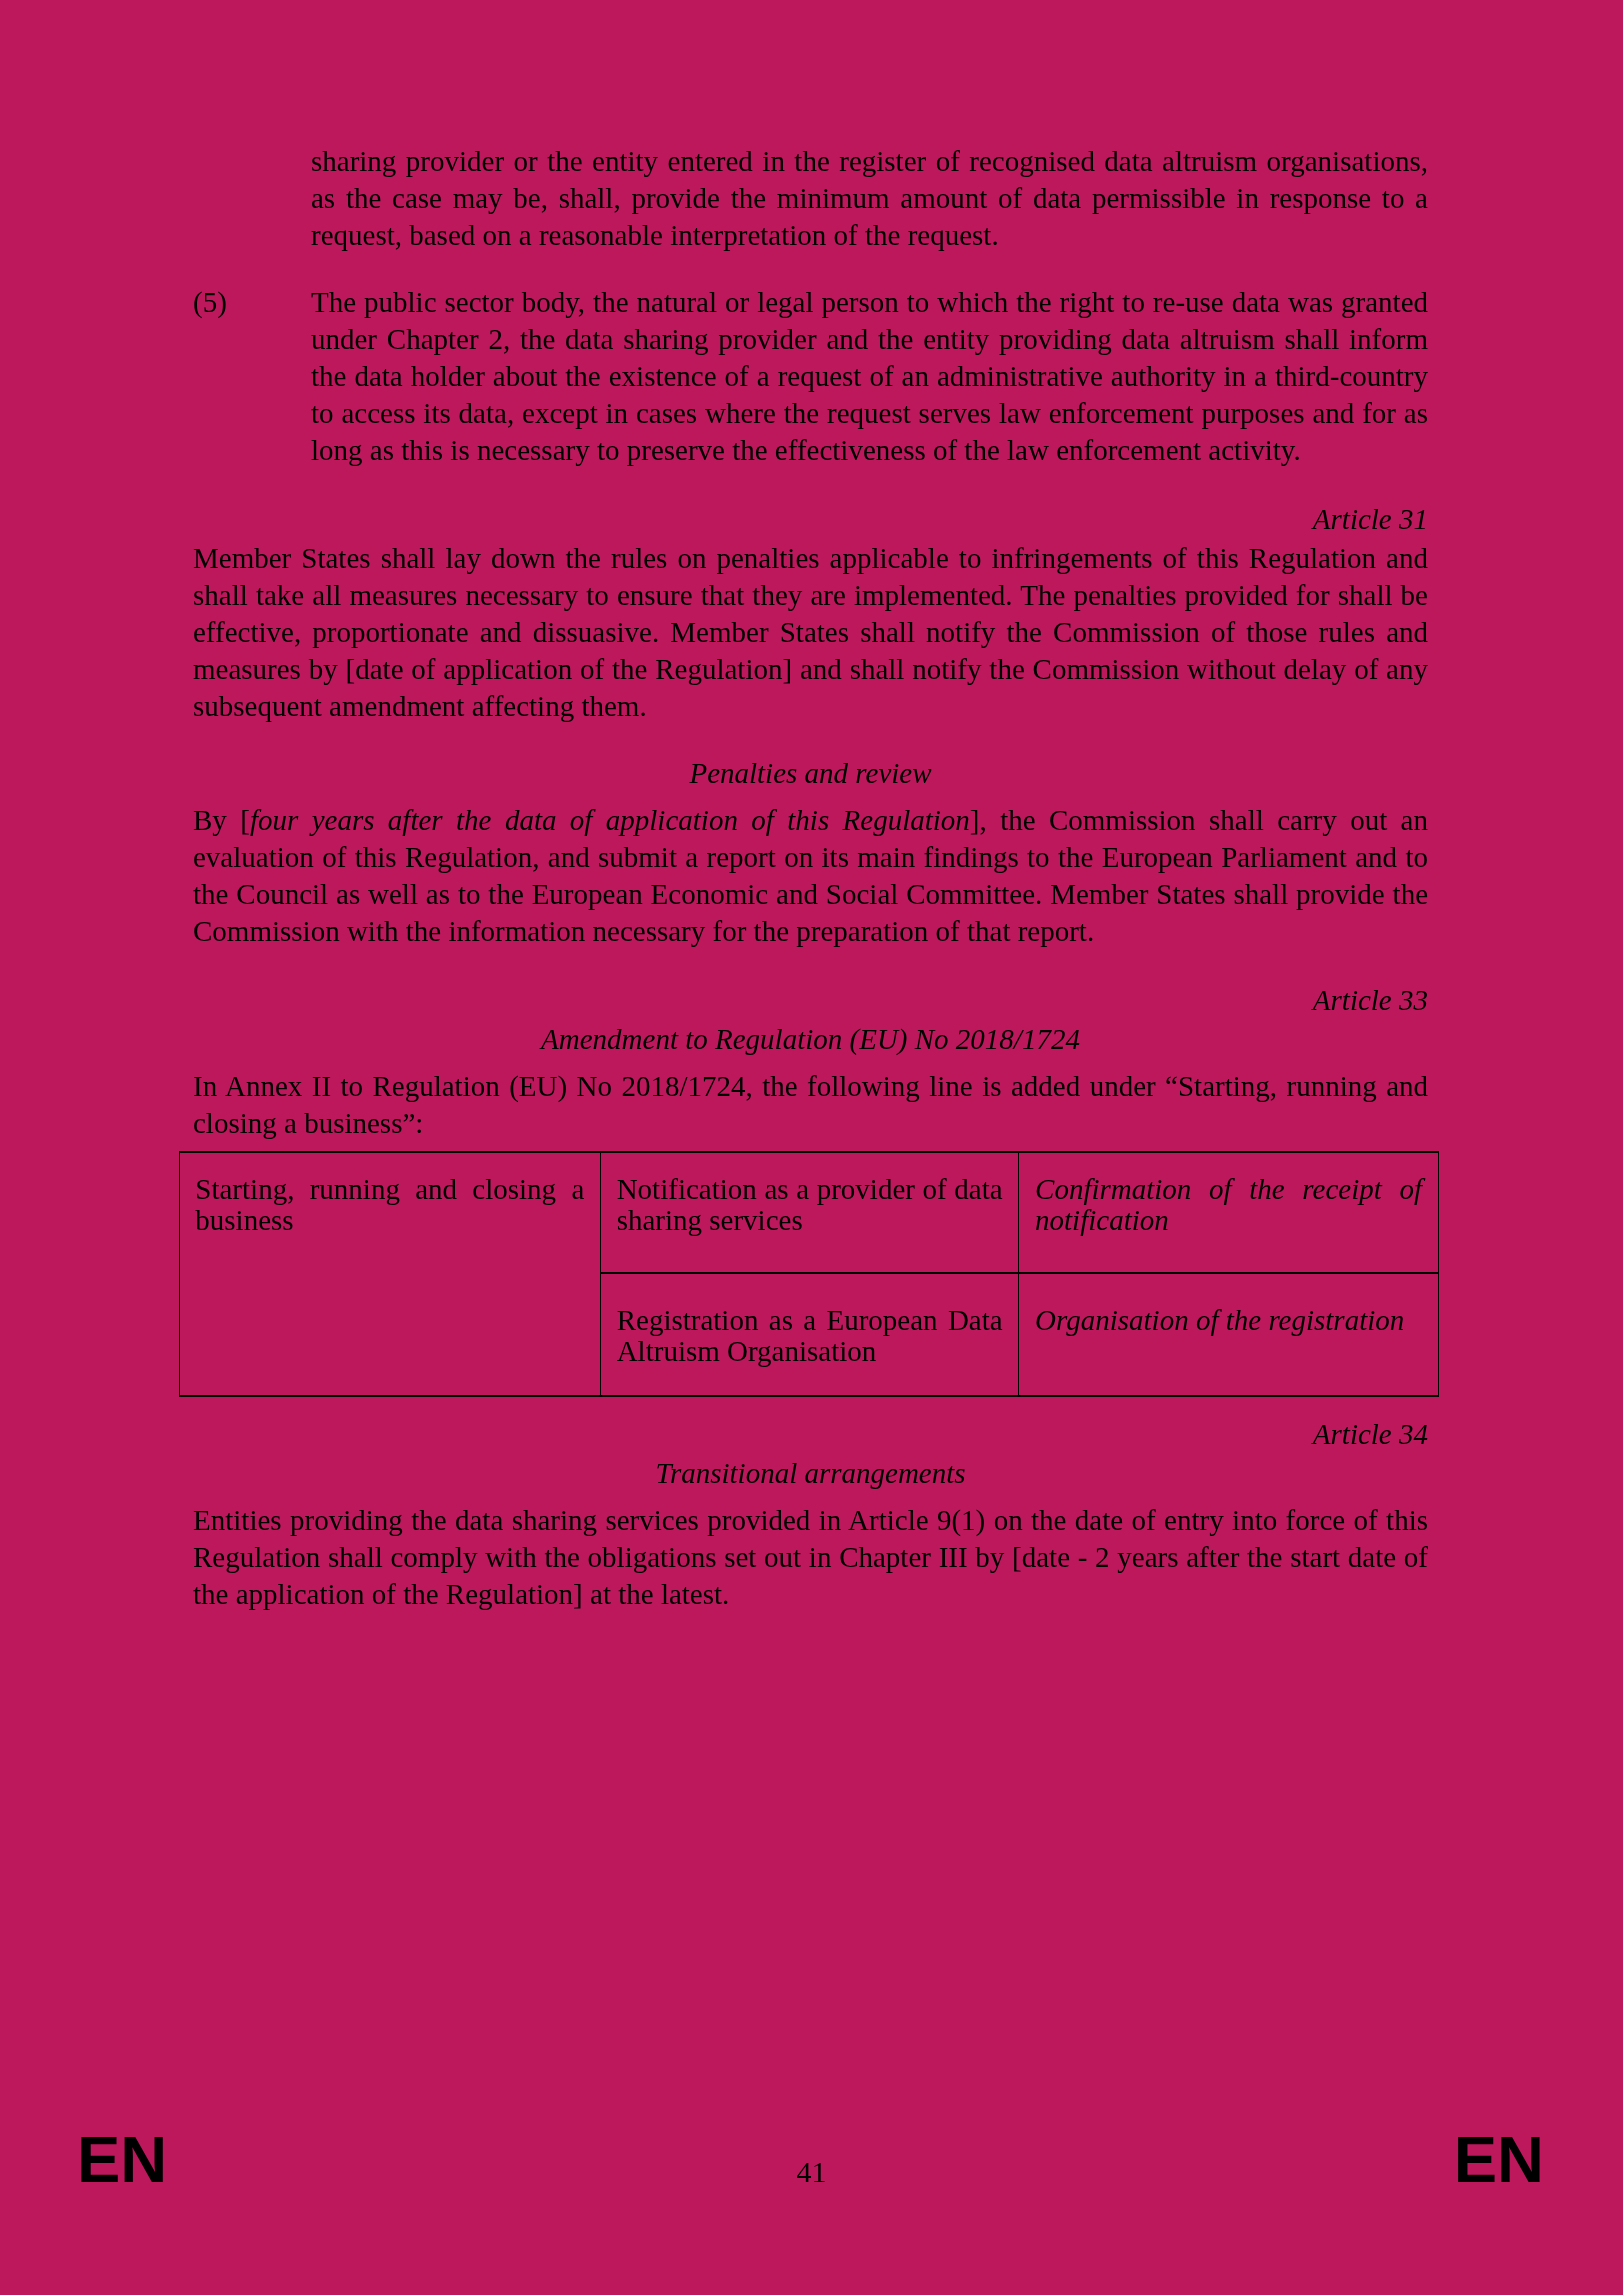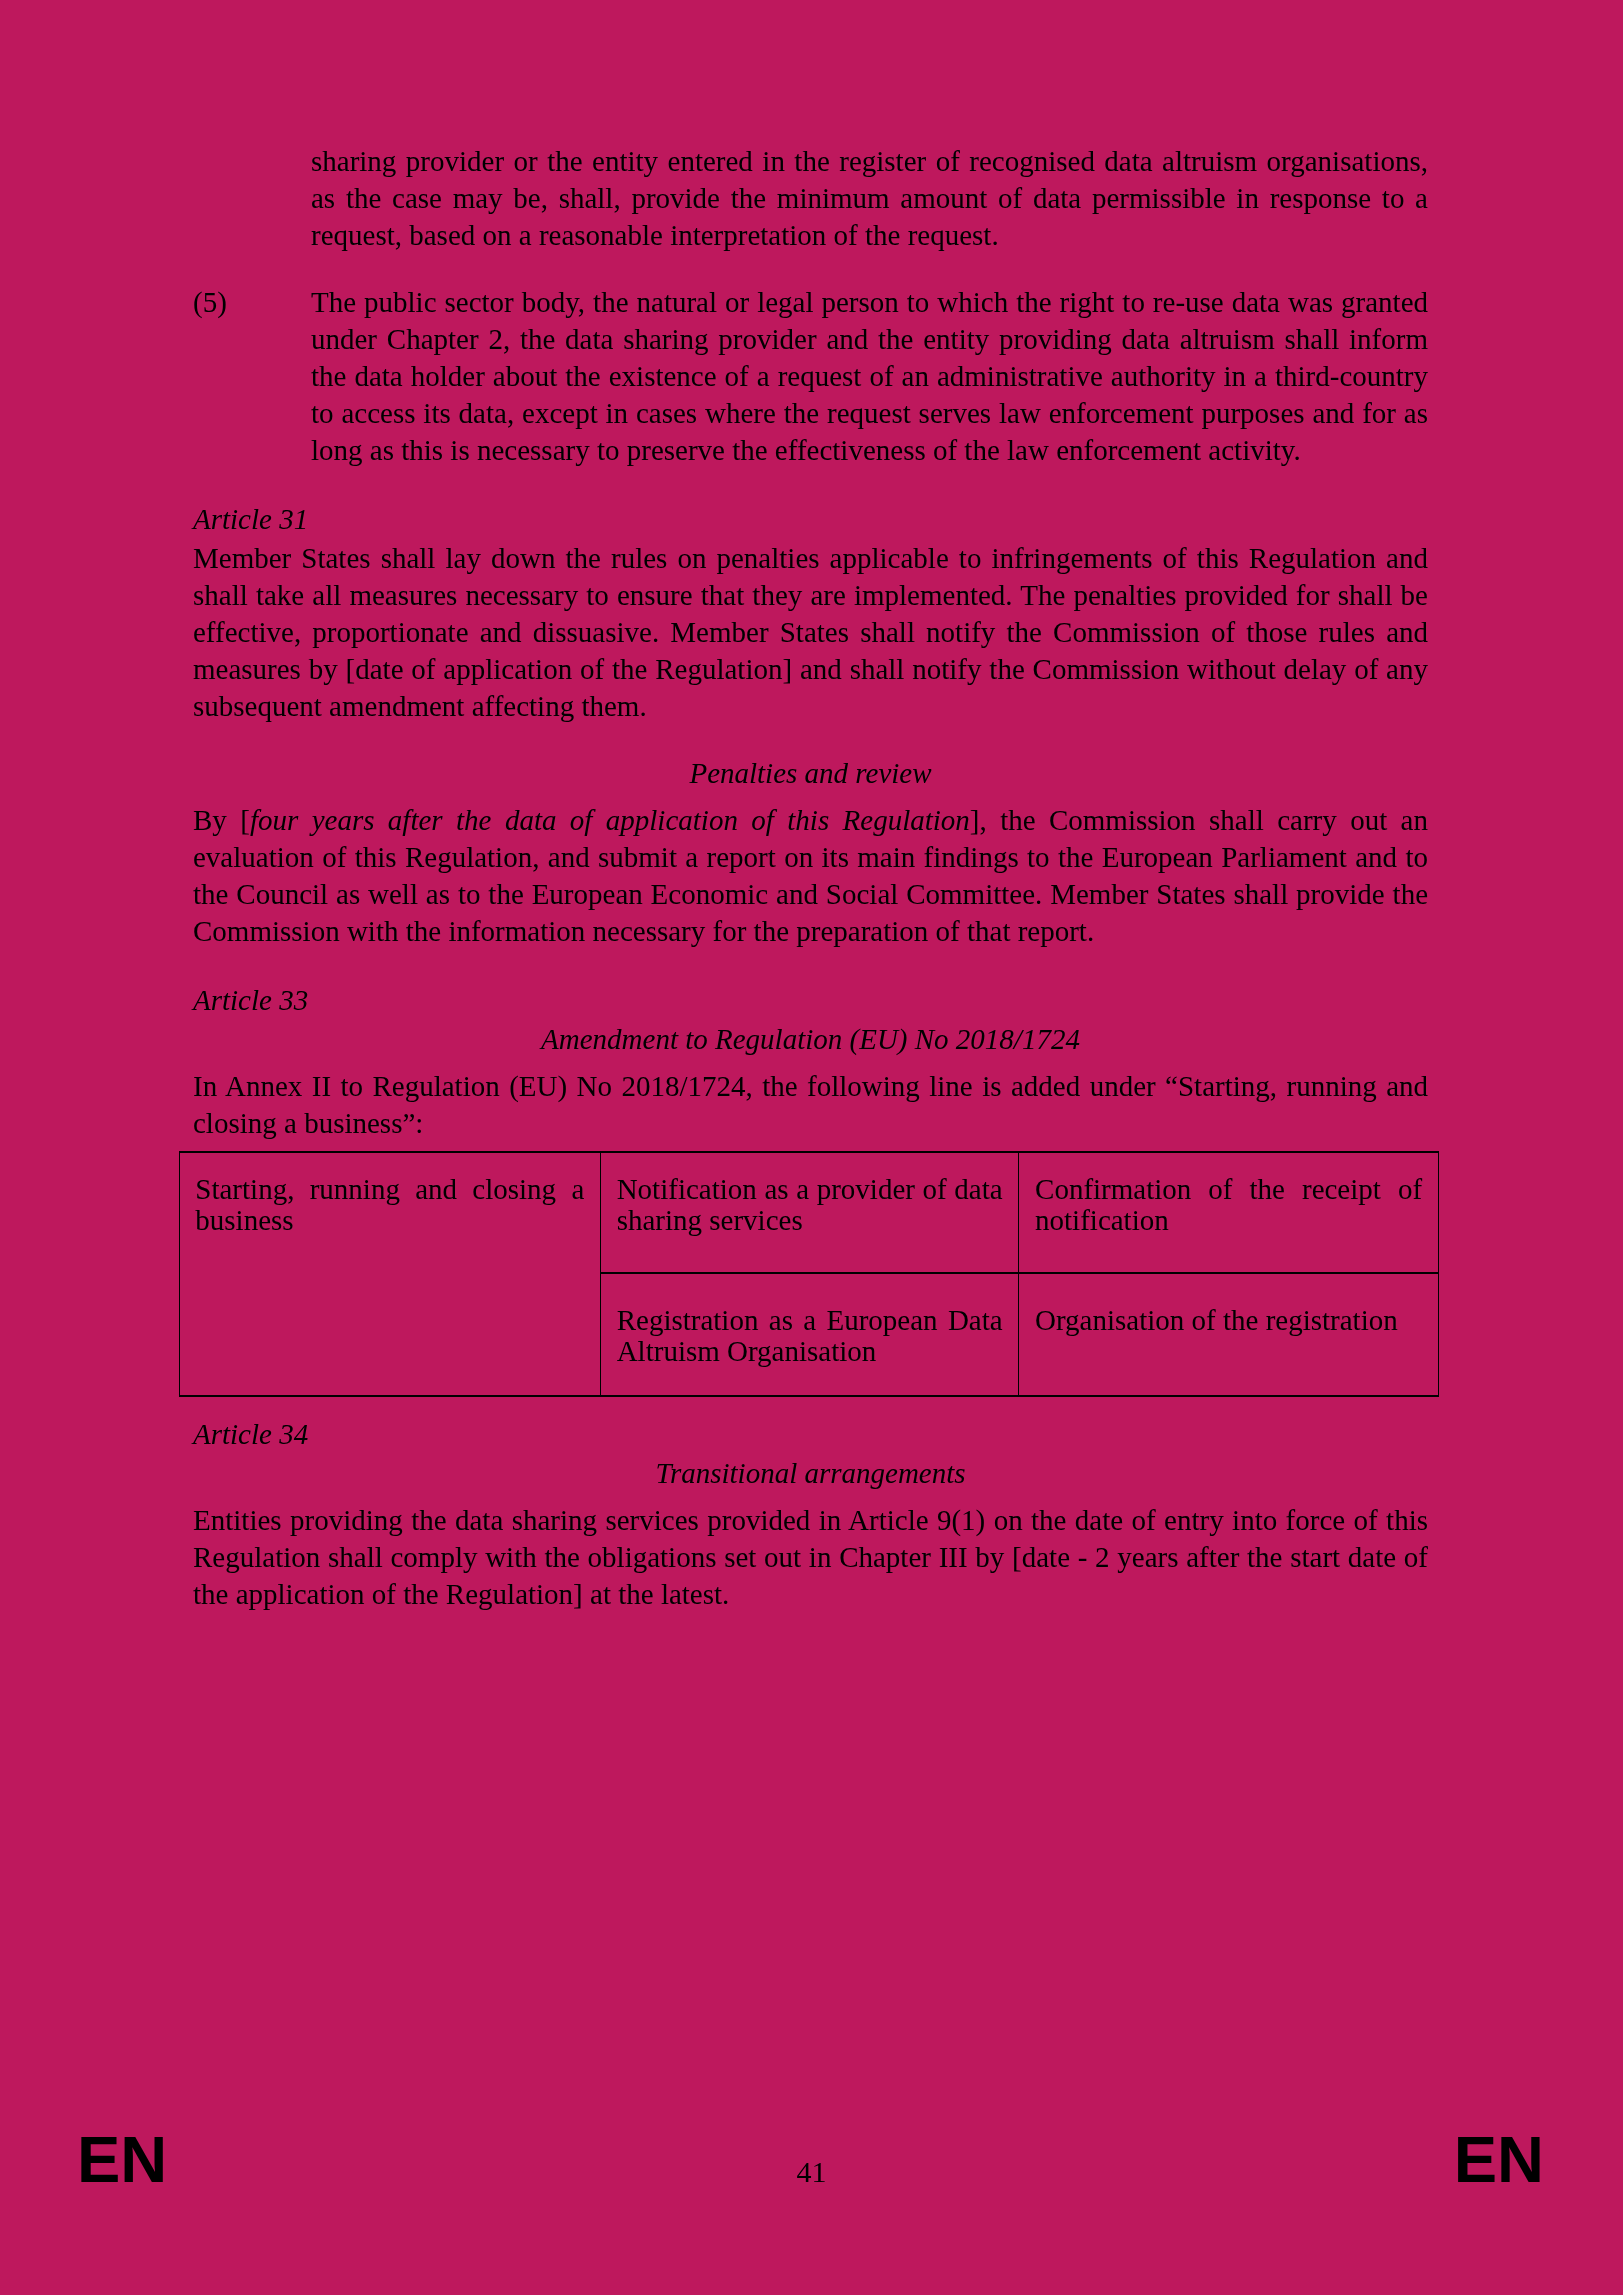--- a/index.html
+++ b/index.html
@@ -31,21 +31,21 @@
     margin: 0 0 30px 0;
   }
   .list-item .num {
     position: absolute;
     left: 0;
     top: 0;
   }
   .list-item .item-text { text-align: justify; }
   .article-heading {
     margin: 17px 0 0 0;
-    text-align: left;
+    text-align: right;
     font-style: italic;
     line-height: 41px;
   }
   .article-subtitle {
     text-align: center;
     font-style: italic;
     line-height: 37px;
     margin: 0 0 9.8px 0;
   }
   .annex-para { margin-bottom: 9.8px; }
@@ -61,21 +61,21 @@
     vertical-align: top;
     text-align: justify;
     line-height: 31px;
     padding: 21px 15.7px 13px 15.7px;
     border-left: 1.3px solid #000;
     border-right: 1.3px solid #000;
   }
   table.annex-table { border-top: 2.6px solid #000; border-bottom: 2.6px solid #000; }
   td.c1 { width: 389px; }
   td.c2 { width: 386px; }
-  td.c3 { width: 387px; }
+  td.c3 { width: 387px; font-style: italic; }
   tr.r1 td { height: 85px; }
   tr.r1 td.divider { border-bottom: 2.6px solid #000; margin-top: 20px; }
   tr.r2 td { height: 77px; padding-top: 31px; }
   .footer-en {
     position: absolute;
     font-family: "Liberation Sans", "DejaVu Sans", sans-serif;
     font-weight: bold;
     font-size: 65px;
     line-height: 65px;
     top: 2127px;

